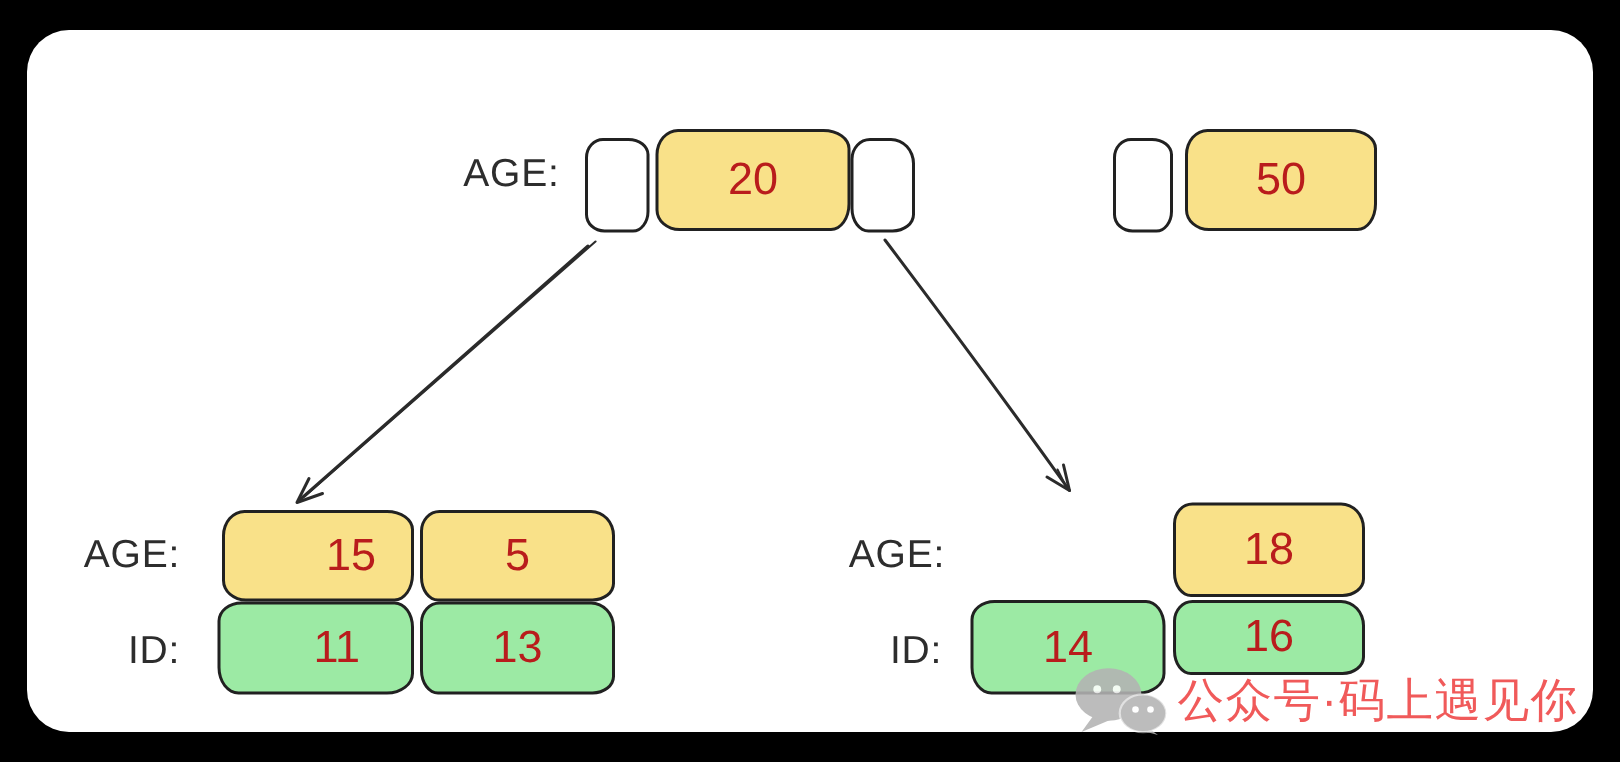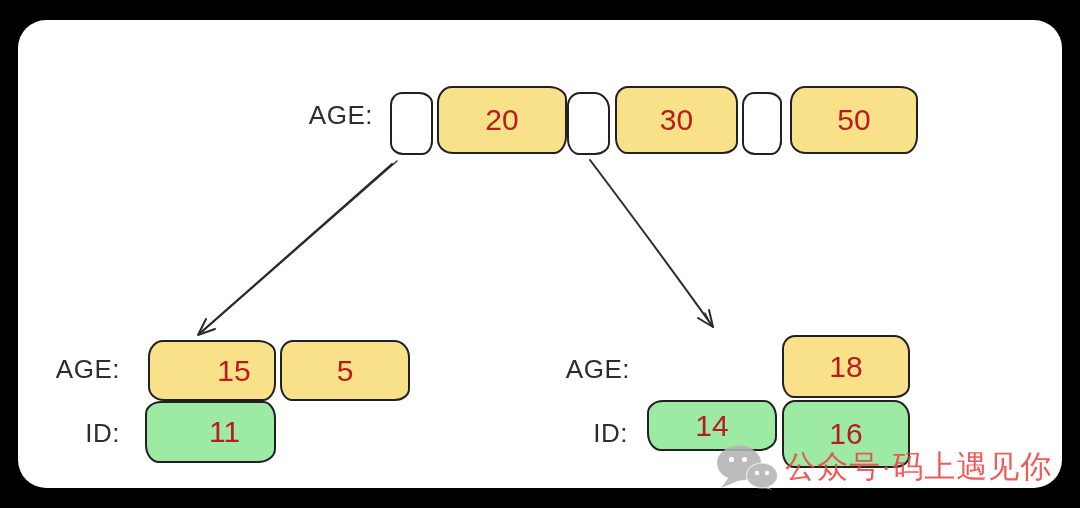--- a/index.html
+++ b/index.html
@@ -37,35 +37,35 @@
 
       <path class="ln" d="M572,140 Q640,230 695,307"></path>
       <polyline class="ln" points="691,290 695,307 680,298"></polyline>
       <path class="ln thin" d="M687,293 L693,305"></path>
     </svg>
 
     <div class="lbl" style="left:255px;top:80px;width:100px;">AGE:</div>
     <div class="cell ptr" style="left:372px;top:72px;width:43px;height:63px;"></div>
     <div class="cell key" style="left:419px;top:66px;width:130px;height:68px;">20</div>
     <div class="cell ptr r2" style="left:549px;top:72px;width:43px;height:63px;"></div>
-    <div class="cell key r2" style="left:597px;top:66px;width:123px;height:68px;">30</div>
     <div class="cell ptr" style="left:724px;top:72px;width:40px;height:63px;"></div>
     <div class="cell key" style="left:772px;top:66px;width:128px;height:68px;">50</div>
 
     <div class="lbl" style="left:20px;top:334px;width:82px;">AGE:</div>
     <div class="cell key" style="left:130px;top:320px;width:128px;height:61px;padding-left:44px;">15</div>
     <div class="cell key r2" style="left:262px;top:320px;width:130px;height:61px;">5</div>
     <div class="lbl" style="left:20px;top:398px;width:82px;">ID:</div>
     <div class="cell idc" style="left:127px;top:381px;width:131px;height:62px;padding-left:28px;">11</div>
+    <div class="cell idc r2" style="left:262px;top:381px;width:130px;height:62px;">13</div>
 
     <div class="lbl" style="left:530px;top:334px;width:82px;">AGE:</div>
     <div class="cell key r2" style="left:764px;top:315px;width:128px;height:63px;">18</div>
     <div class="lbl" style="left:528px;top:398px;width:82px;">ID:</div>
-    <div class="cell idc" style="left:629px;top:380px;width:130px;height:51px;">14</div>
-    <div class="cell idc r2" style="left:764px;top:380px;width:128px;height:68px;">16</div>
+    <div class="cell idc" style="left:629px;top:380px;width:130px;height:63px;">14</div>
+    <div class="cell idc r2" style="left:764px;top:380px;width:128px;height:50px;">16</div>
 
     <div class="watermark">
       <svg width="64" height="46" viewBox="0 0 64 46">
         <path d="M14,33 L6,44 L25,36 Z" fill="#b3b3b3"></path>
         <ellipse cx="24" cy="19" rx="22" ry="17.5" fill="#b3b3b3"></ellipse>
         <circle cx="16.5" cy="15.5" r="2.6" fill="#ffffff"></circle>
         <circle cx="29.5" cy="15.5" r="2.6" fill="#ffffff"></circle>
         <path d="M50,41 L57,46 L42,42 Z" fill="#b3b3b3"></path>
         <ellipse cx="47" cy="31.5" rx="15.5" ry="12.5" fill="#b3b3b3" stroke="#ffffff" stroke-opacity="0.55" stroke-width="1.5"></ellipse>
         <circle cx="42" cy="29" r="2.2" fill="#ffffff"></circle>

